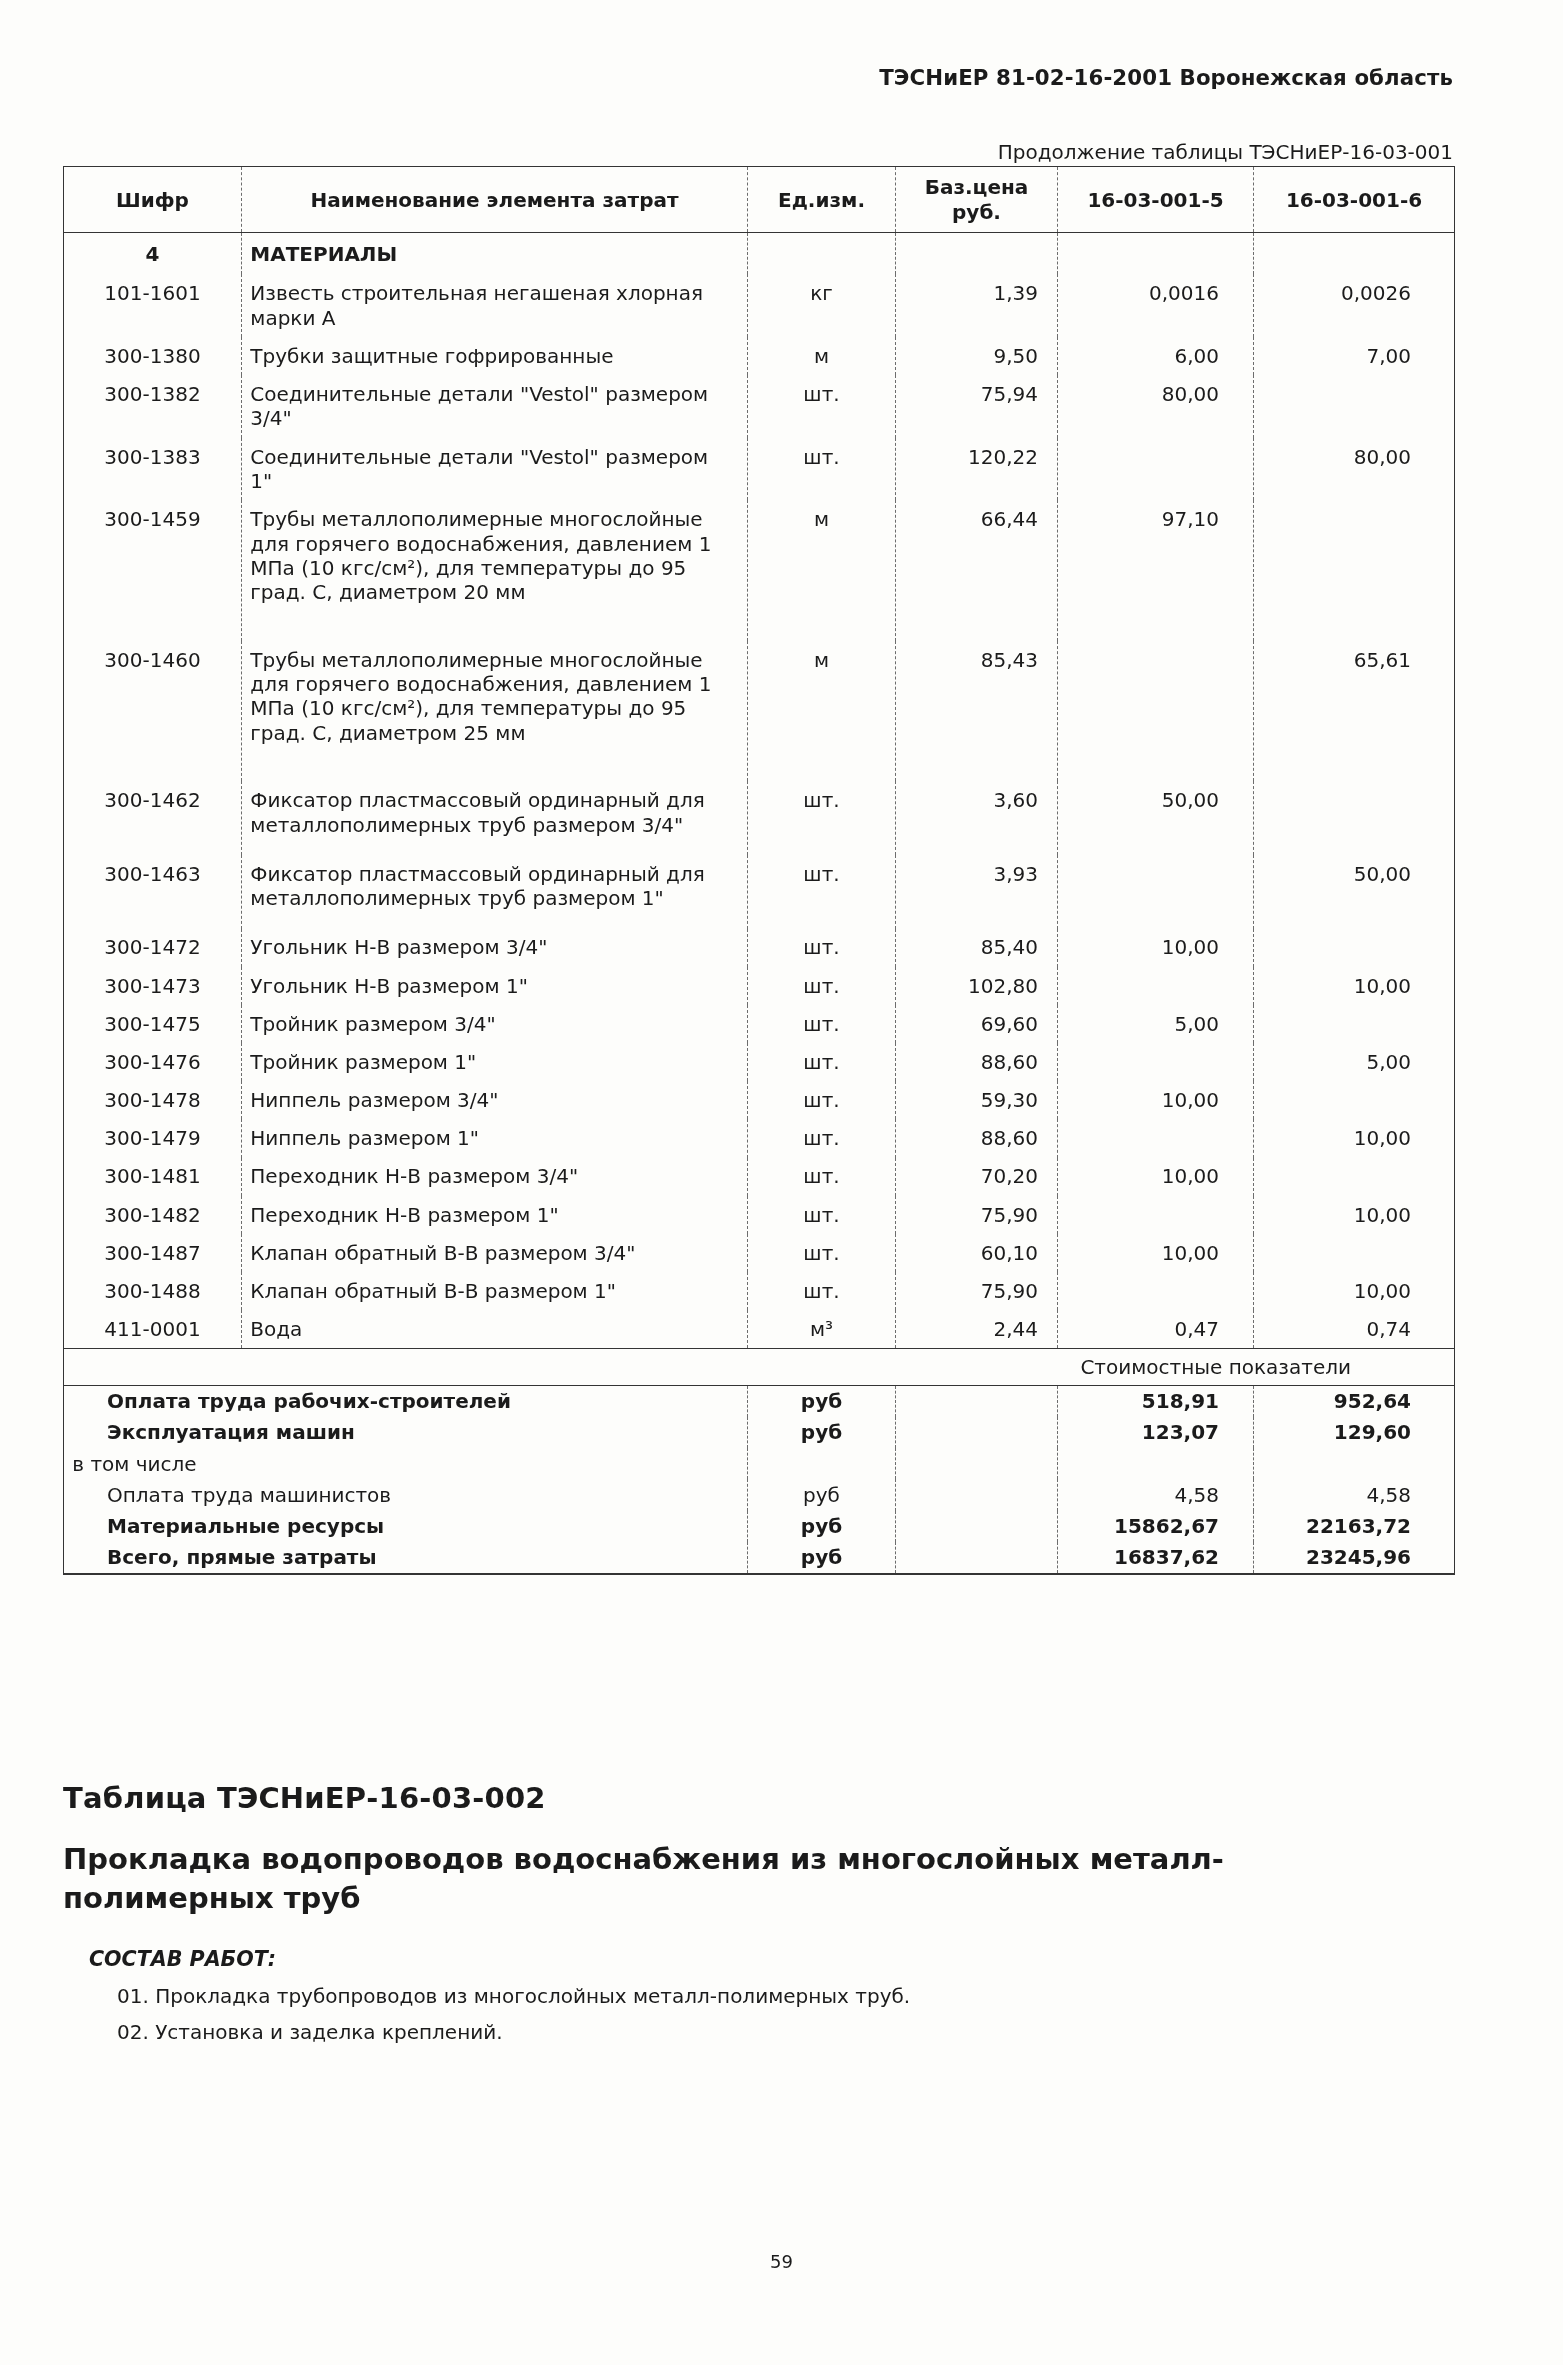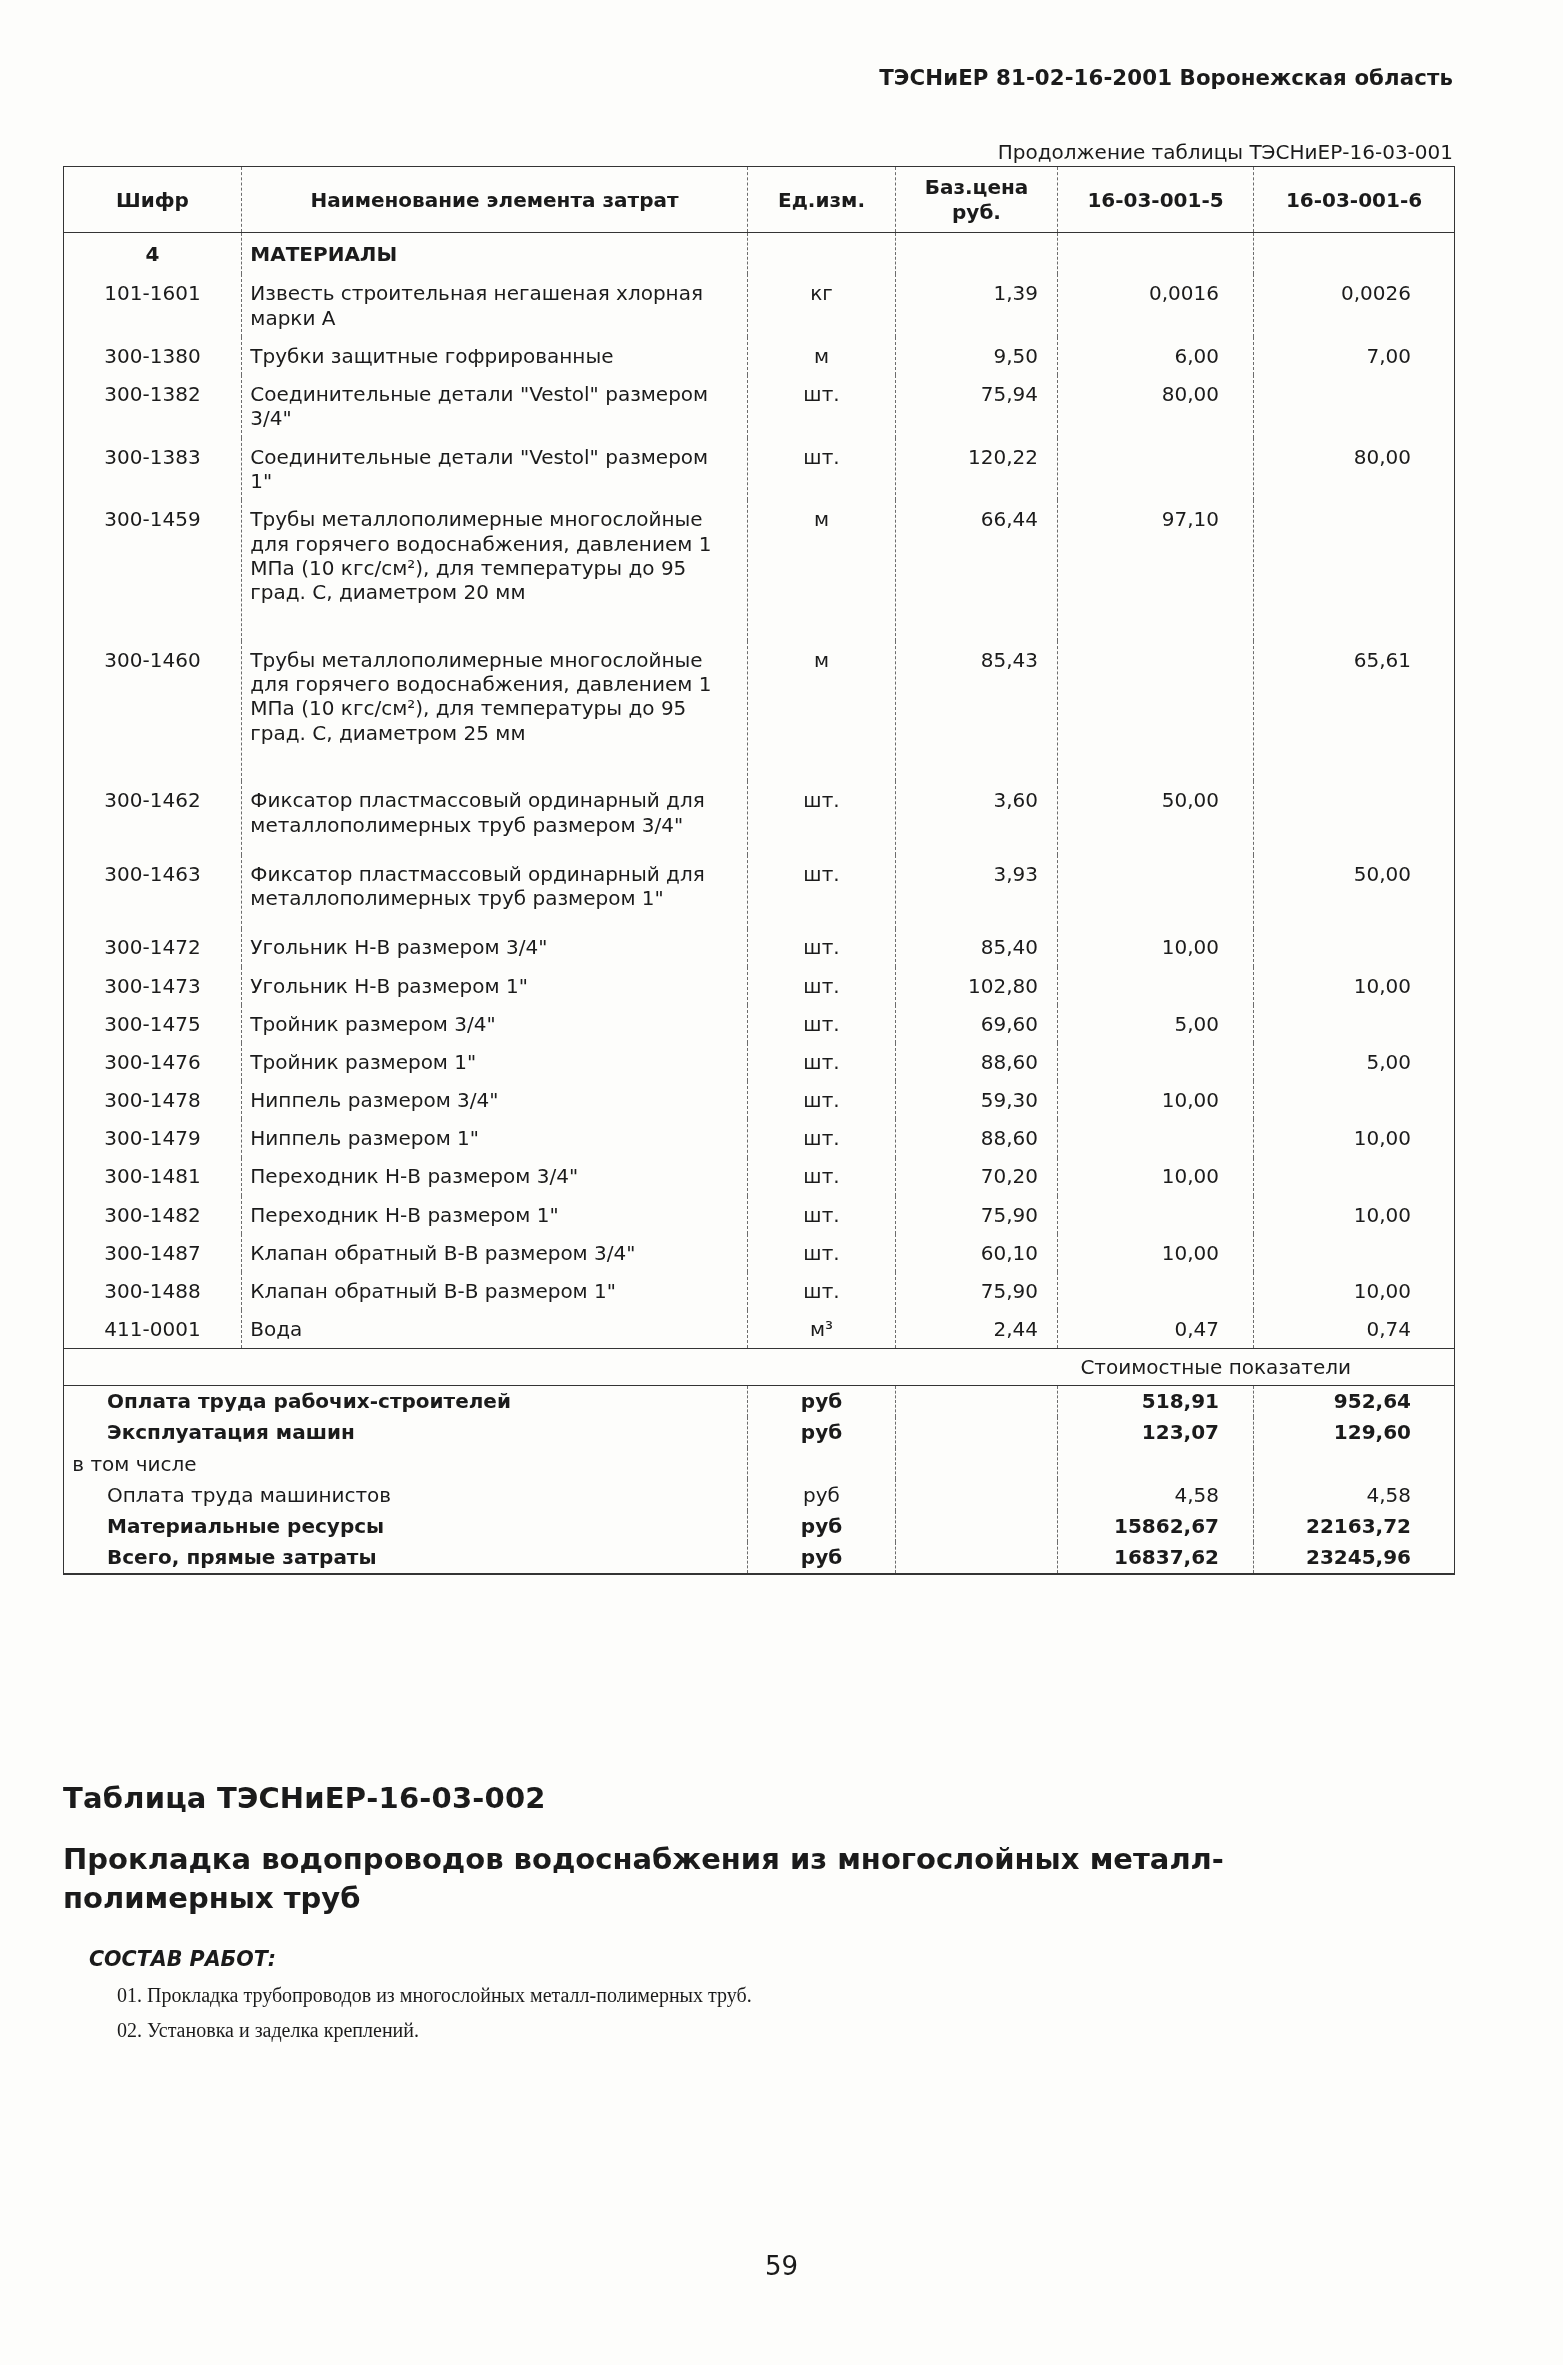--- a/index.html
+++ b/index.html
@@ -42,23 +42,23 @@
     text-align:right; padding:5.5px 103px 5.5px 4.1px; font-size:20px;
   }
   td.costname { text-align:left; padding:3.4px 6.9px 3.4px 43px; }
   td.costname.outdent { padding-left:8.3px; }
   td.cost.unit, td.cost.price, td.cost.v5, td.cost.v6 { padding-top:3.4px; padding-bottom:3.4px; }
   tr.b td { font-weight:bold; }
 
   .tbl-title { margin:206px 0 0 0; font-size:29px; font-weight:bold; letter-spacing:0.2px; }
   .tbl-subtitle { margin:25px 0 0 0; font-size:29px; font-weight:bold; line-height:1.35; }
   .sostav { margin:29px 0 2px 26px; font-size:20.6px; font-weight:bold; font-style:italic; }
-  .sostav-item { margin:12.4px 0 0 54px; font-size:20px;font-family:Liberation Serif, serif; }
-
-  .pagenum { position:absolute; top:2251px; left:0; right:0; text-align:center; font-size:26px; }
+  .sostav-item { margin:12.4px 0 0 54px; font-size:20px; }
+
+  .pagenum { position:absolute; top:2251px; left:0; right:0; text-align:center; font-size:18px; }
 </style>
 </head>
 <body>
 
 <div class="content">
 
   <div class="doc-header">ТЭСНиЕР 81-02-16-2001 Воронежская область</div>
 
   <div class="continuation">Продолжение таблицы ТЭСНиЕР-16-03-001</div>
 

